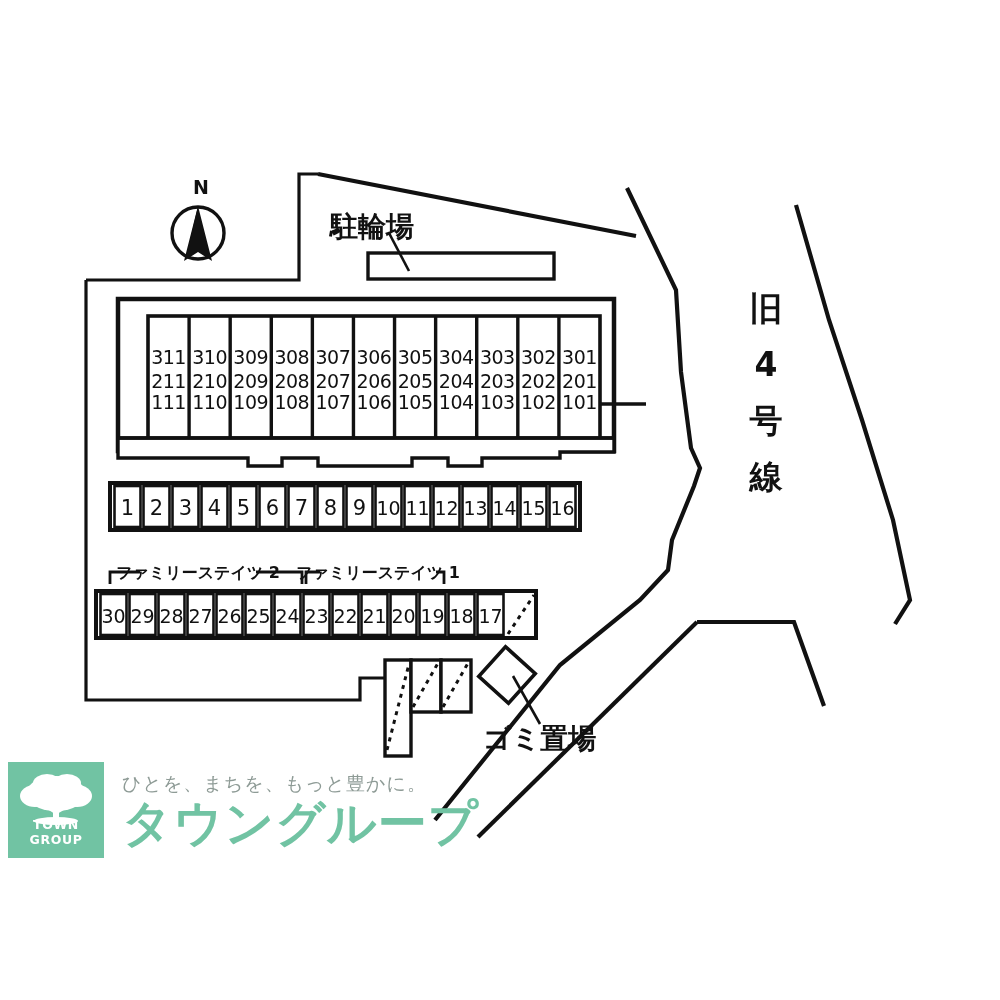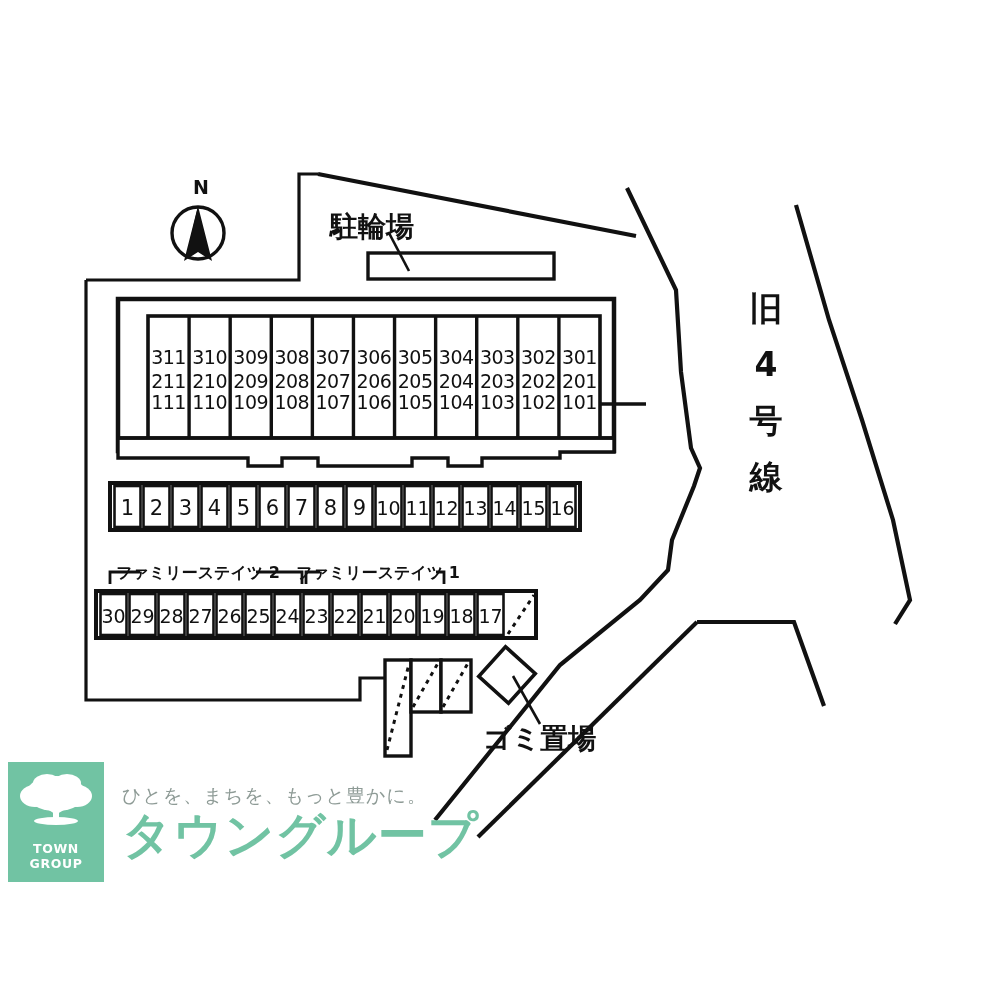--- a/index.html
+++ b/index.html
@@ -82,21 +82,21 @@
   
   #logo {
     position: absolute;
     left: 8px;
     top: 762px;
     display: flex;
     align-items: center;
   }
   #logo-mark {
     width: 96px;
-    height: 120px;
+    height: 96px;
     background: #71c3a3;
     position: relative;
     flex: 0 0 auto;
   }
   #logo-mark .tree {
     position: absolute;
     left: 9px;
     top: 8px;
     width: 78px;
     height: 62px;

